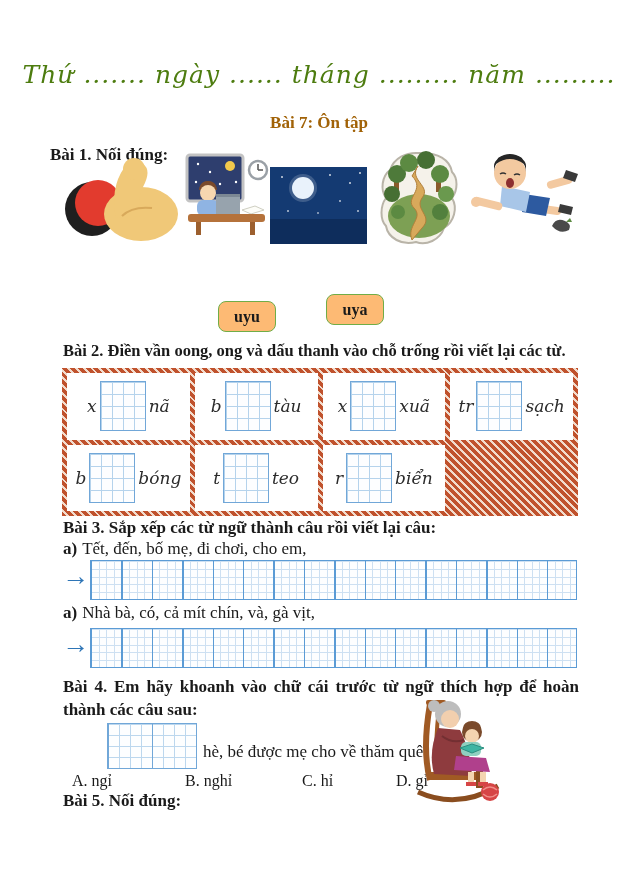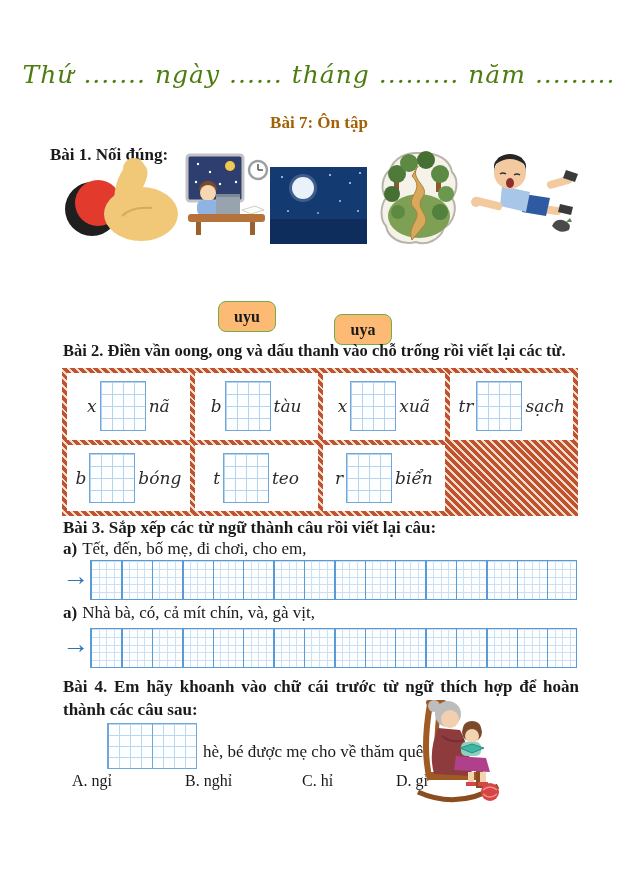--- a/index.html
+++ b/index.html
@@ -164,21 +164,21 @@
       <path d="M30 12 q14 -10 28 0 l-2 -6 q-12 -8 -24 0 z" fill="#262626"></path>
       <path d="M34 22 q3 -2 6 0" stroke="#333" stroke-width="1.5" fill="none"></path>
       <path d="M48 23 q3 -2 6 0" stroke="#333" stroke-width="1.5" fill="none"></path>
       <ellipse cx="44" cy="31" rx="4" ry="5" fill="#8c2f2f"></ellipse>
       <path d="M86 74 q4 -9 13 -5 q7 3 4 9 q-9 5 -17 -4 z" fill="#4a4a4a"></path>
       <path d="M100 70 l4 -4 l2 4 z" fill="#5c8a42"></path>
     </svg>
   </div>
 
   <div class="abs answer-box" style="left:218px; top:301px;">uyu</div>
-  <div class="abs answer-box" style="left:326px; top:314px;margin-left:8px;">uya</div>
+  <div class="abs answer-box" style="left:326px; top:294px;">uya</div>
 
   <div class="abs h-bold" style="left:63px; top:341px; width:516px; font-size:16.5px;">Bài 2. Điền vần oong, ong và dấu thanh vào chỗ trống rồi viết lại các từ.</div>
 
   <div class="abs word-table">
     <div class="word-cell">
       <span>x</span>
       <span class="mini-grid"></span>
       <span>nã</span>
     </div>
     <div class="word-cell">
@@ -269,14 +269,15 @@
       <path d="M48 64 L78 66 L82 80 L46 78 Z" fill="#b0408c"></path>
       <rect x="60" y="80" width="6" height="10" fill="#f4d4b0"></rect>
       <rect x="72" y="80" width="6" height="10" fill="#f4d4b0"></rect>
       <path d="M58 90 h10 v4 h-10 z" fill="#d64545"></path>
       <path d="M70 90 h10 v4 h-10 z" fill="#d64545"></path>
       <circle cx="82" cy="100" r="9" fill="#d64545"></circle>
       <path d="M75 98 q7 -6 14 0 M75 102 q7 6 14 0" stroke="#f0908a" stroke-width="1.5" fill="none"></path>
     </svg>
   </div>
 
+  <div class="abs h-bold" style="left:63px; top:791px;">Bài 5. Nối đúng:</div>
 
 </div>
 
 </body></html>

